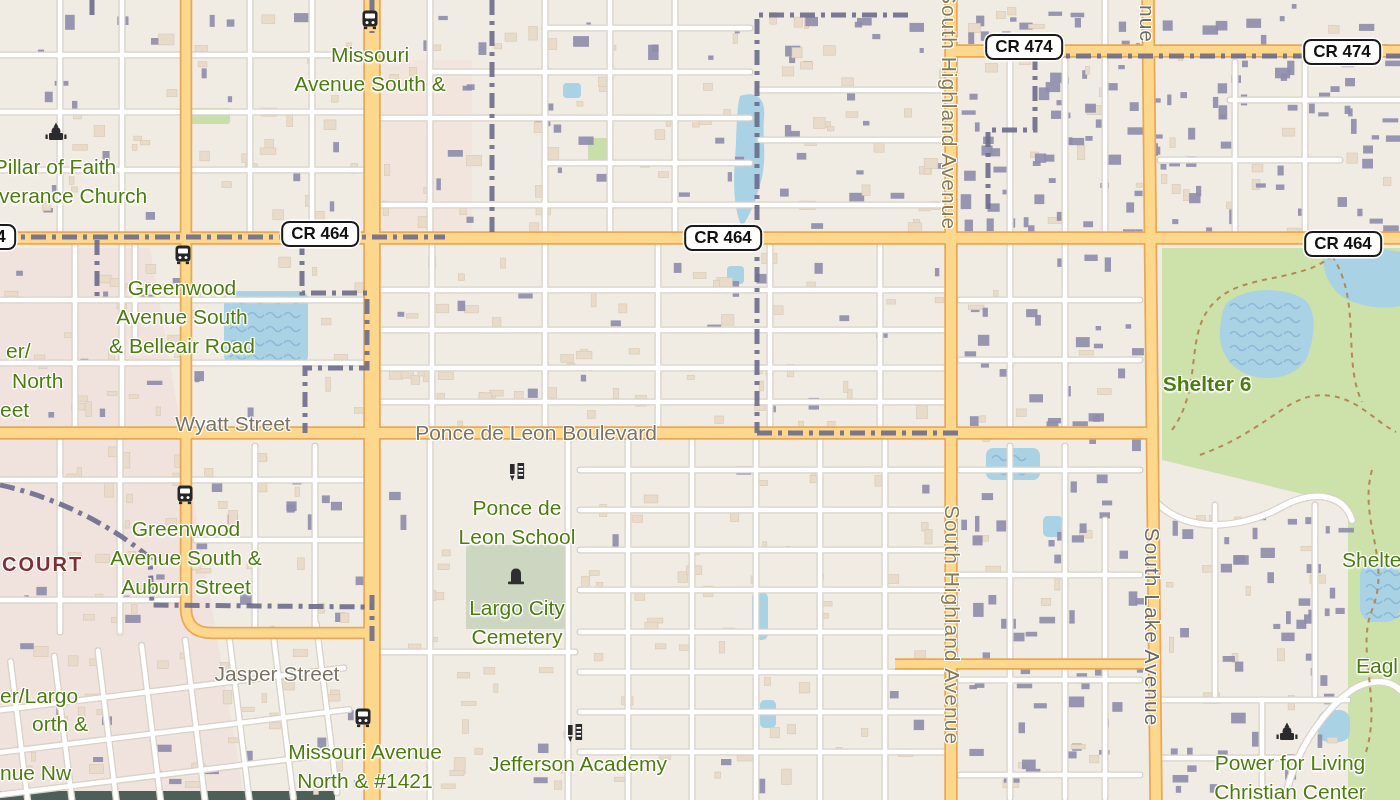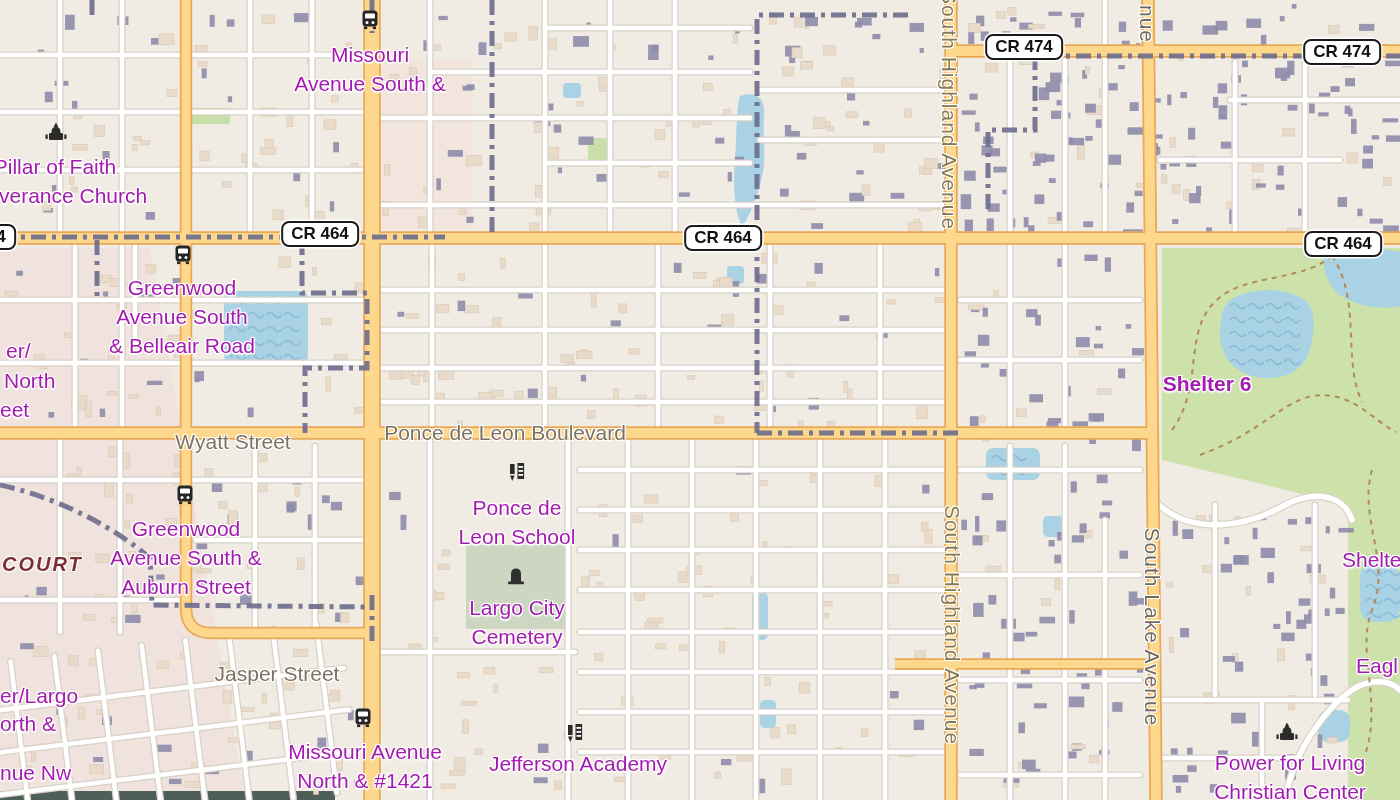--- a/index.html
+++ b/index.html
@@ -4,21 +4,21 @@
 <style>
   html,body{margin:0;padding:0;background:#e9e5dc;}
   #map{
     position:relative;width:1400px;height:800px;overflow:hidden;
     background:#f1ece3;font-family:"Liberation Sans",sans-serif;
     -webkit-user-select:none;user-select:none;
   }
   #basemap{position:absolute;left:0;top:0;}
   #overlay{position:absolute;left:0;top:0;width:1400px;height:800px;}
   .lbl{
-    position:absolute;color:#a21caf;font-size:21px;line-height:29px;
+    position:absolute;color:#4d7c0f;font-size:21px;line-height:29px;
     text-align:center;white-space:nowrap;transform:translateX(-50%);
     text-shadow:0 0 2px #fff,0 0 3px #fff,1px 1px 0 #fff,-1px -1px 0 #fff,
                 1px -1px 0 #fff,-1px 1px 0 #fff,0 2px 2px #fff;
   }
   .lbl.left{transform:none;text-align:left;}
   .roadlbl{
     position:absolute;color:#7c7263;font-size:21px;white-space:nowrap;
     transform:translate(-50%,-50%);
     text-shadow:0 0 2px #fff,1px 1px 0 #fff,-1px -1px 0 #fff,1px -1px 0 #fff,-1px 1px 0 #fff;
   }
@@ -1143,22 +1143,22 @@
           <polygon points="12,0.5 14.6,5.5 9.4,5.5" fill="#2b2b2b"></polygon>
           <rect x="1.5" y="12.5" width="2.2" height="4.5" fill="#2b2b2b"></rect>
           <rect x="20.3" y="12.5" width="2.2" height="4.5" fill="#2b2b2b"></rect>
         </svg></div>
       <div class="shield" style="left: -23px; top: 237px;">CR 464</div>
       <div class="shield" style="left: 320px; top: 234px;">CR 464</div>
       <div class="shield" style="left: 723px; top: 238px;">CR 464</div>
       <div class="shield" style="left: 1343px; top: 244px;">CR 464</div>
       <div class="shield" style="left: 1024px; top: 47px;">CR 474</div>
       <div class="shield" style="left: 1342px; top: 52px;">CR 474</div>
-      <div class="roadlbl" style="left: 233px; top: 442px;">Wyatt Street</div>
-      <div class="roadlbl" style="left: 505px; top: 433px; text-align: center;">Ponce de Leon Boulevard</div>
+      <div class="roadlbl" style="left: 233px; top: 424px;">Wyatt Street</div>
+      <div class="roadlbl" style="left: 536px; top: 433px; text-align: center;">Ponce de Leon Boulevard</div>
       <div class="roadlbl" style="left: 277px; top: 633px; margin-top: 41px;">Jasper Street</div>
       <div class="roadlbl vert hw" style="left: 949px; top: 110px;">South Highland Avenue</div>
       <div class="roadlbl vert hw" style="left: 952px; top: 625px;">South Highland Avenue</div>
       <div class="roadlbl vert lk" style="left: 1152px; top: 627px;">South Lake Avenue</div>
       <div class="roadlbl vert lk" style="left: 1147px; top: 24px;">nue</div>
       <div class="lbl" style="left: 370px; top: 40px;">
         <div>Missouri</div>
         <div>Avenue South &amp;</div>
       </div>
       <div class="lbl" style="left: 55px; top: 152px;">
@@ -1191,22 +1191,22 @@
         <div>Jefferson Academy</div>
       </div>
       <div class="lbl" style="left: 1290px; top: 748px;">
         <div>Power for Living</div>
         <div>Christian Center</div>
       </div>
       <div class="lbl" style="left: 1207px; top: 369px; font-weight: bold;">
         <div>Shelter 6</div>
       </div>
       <div class="lbl left" style="left: 6px; top: 336px;">er/</div>
-      <div class="lbl left" style="left: 4px; top: 366px;">North</div>
+      <div class="lbl left" style="left: 12px; top: 366px;">North</div>
       <div class="lbl left" style="left: 0px; top: 395px;">eet</div>
       <div class="lbl left" style="left: 0px; top: 681px;">er/Largo</div>
-      <div class="lbl left" style="left: 0px; top: 709px;">orth &amp;</div>
+      <div class="lbl left" style="left: 0px; top: 709px; padding-left: 32px;">orth &amp;</div>
       <div class="lbl left" style="left: 0px; top: 758px;">nue Nw</div>
       <div class="lbl left" style="left: 1342px; top: 545px; text-align: right;">Shelte</div>
       <div class="lbl left" style="left: 1356px; top: 651px;">Eagl</div>
-      <div class="district" style="left: 2px; top: 553px; font-style: italic;">COURT</div>
+      <div class="district" style="left: 2px; top: 553px;">COURT</div>
     </div>
 </div>
 
 </body></html>

